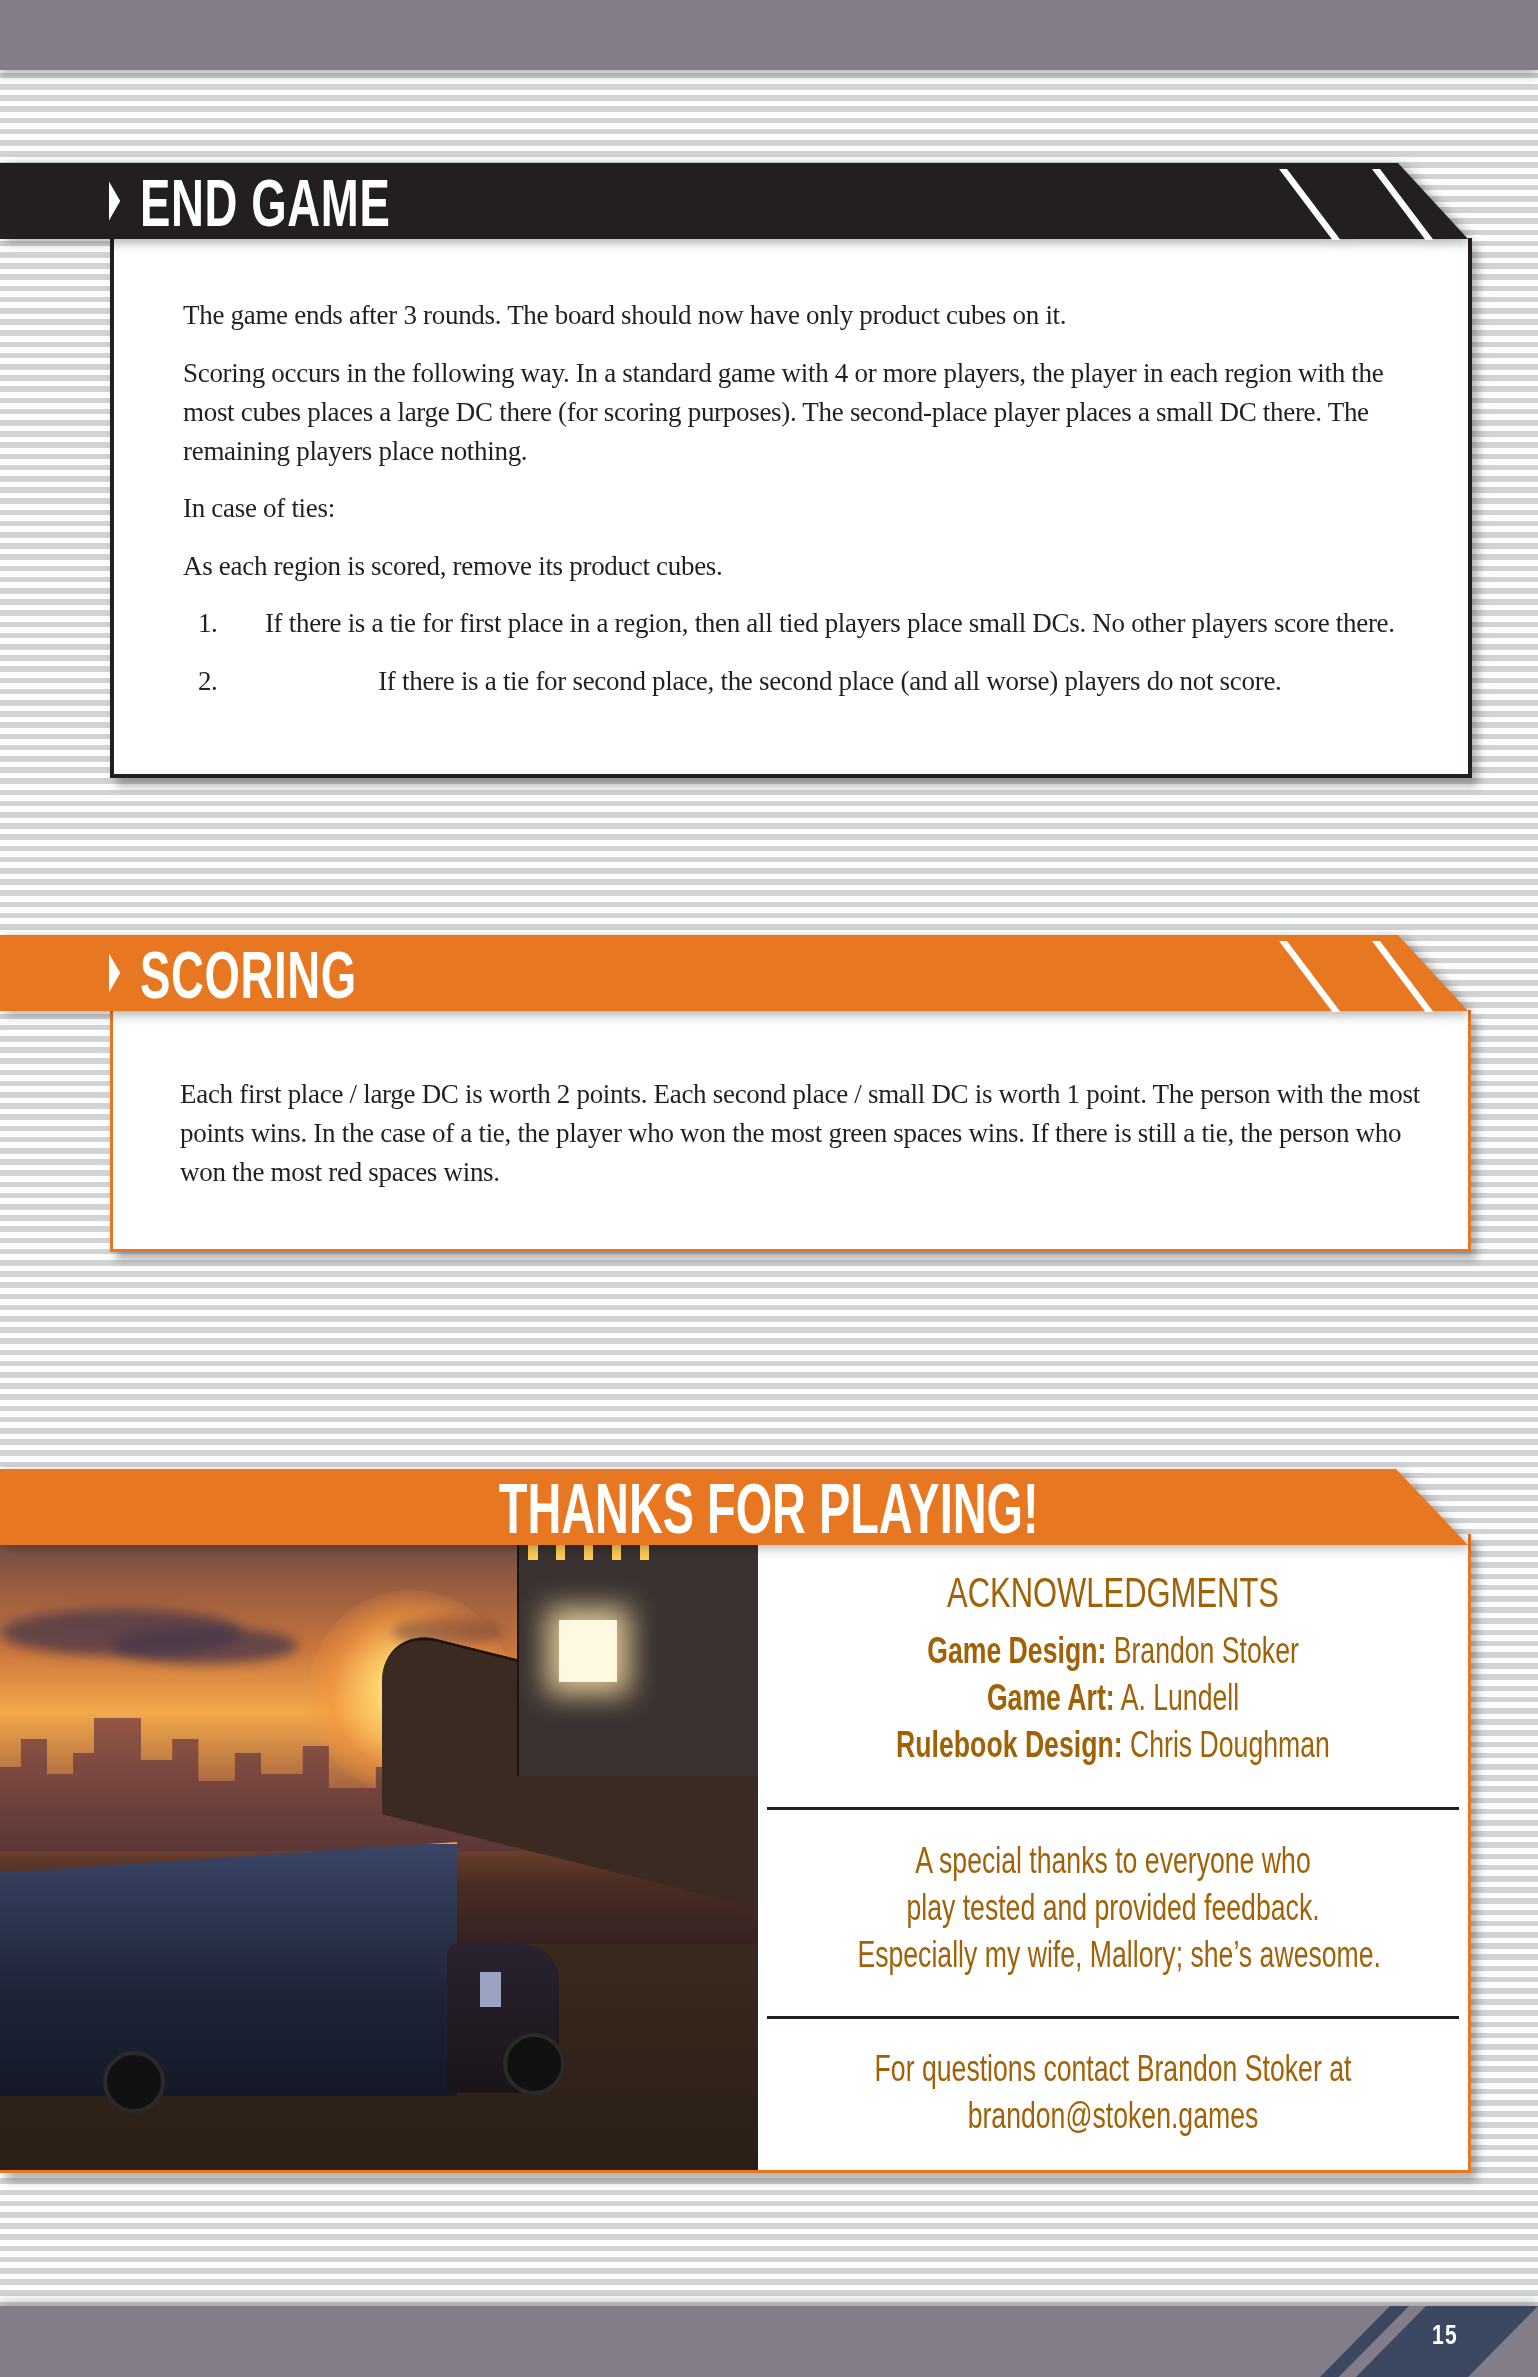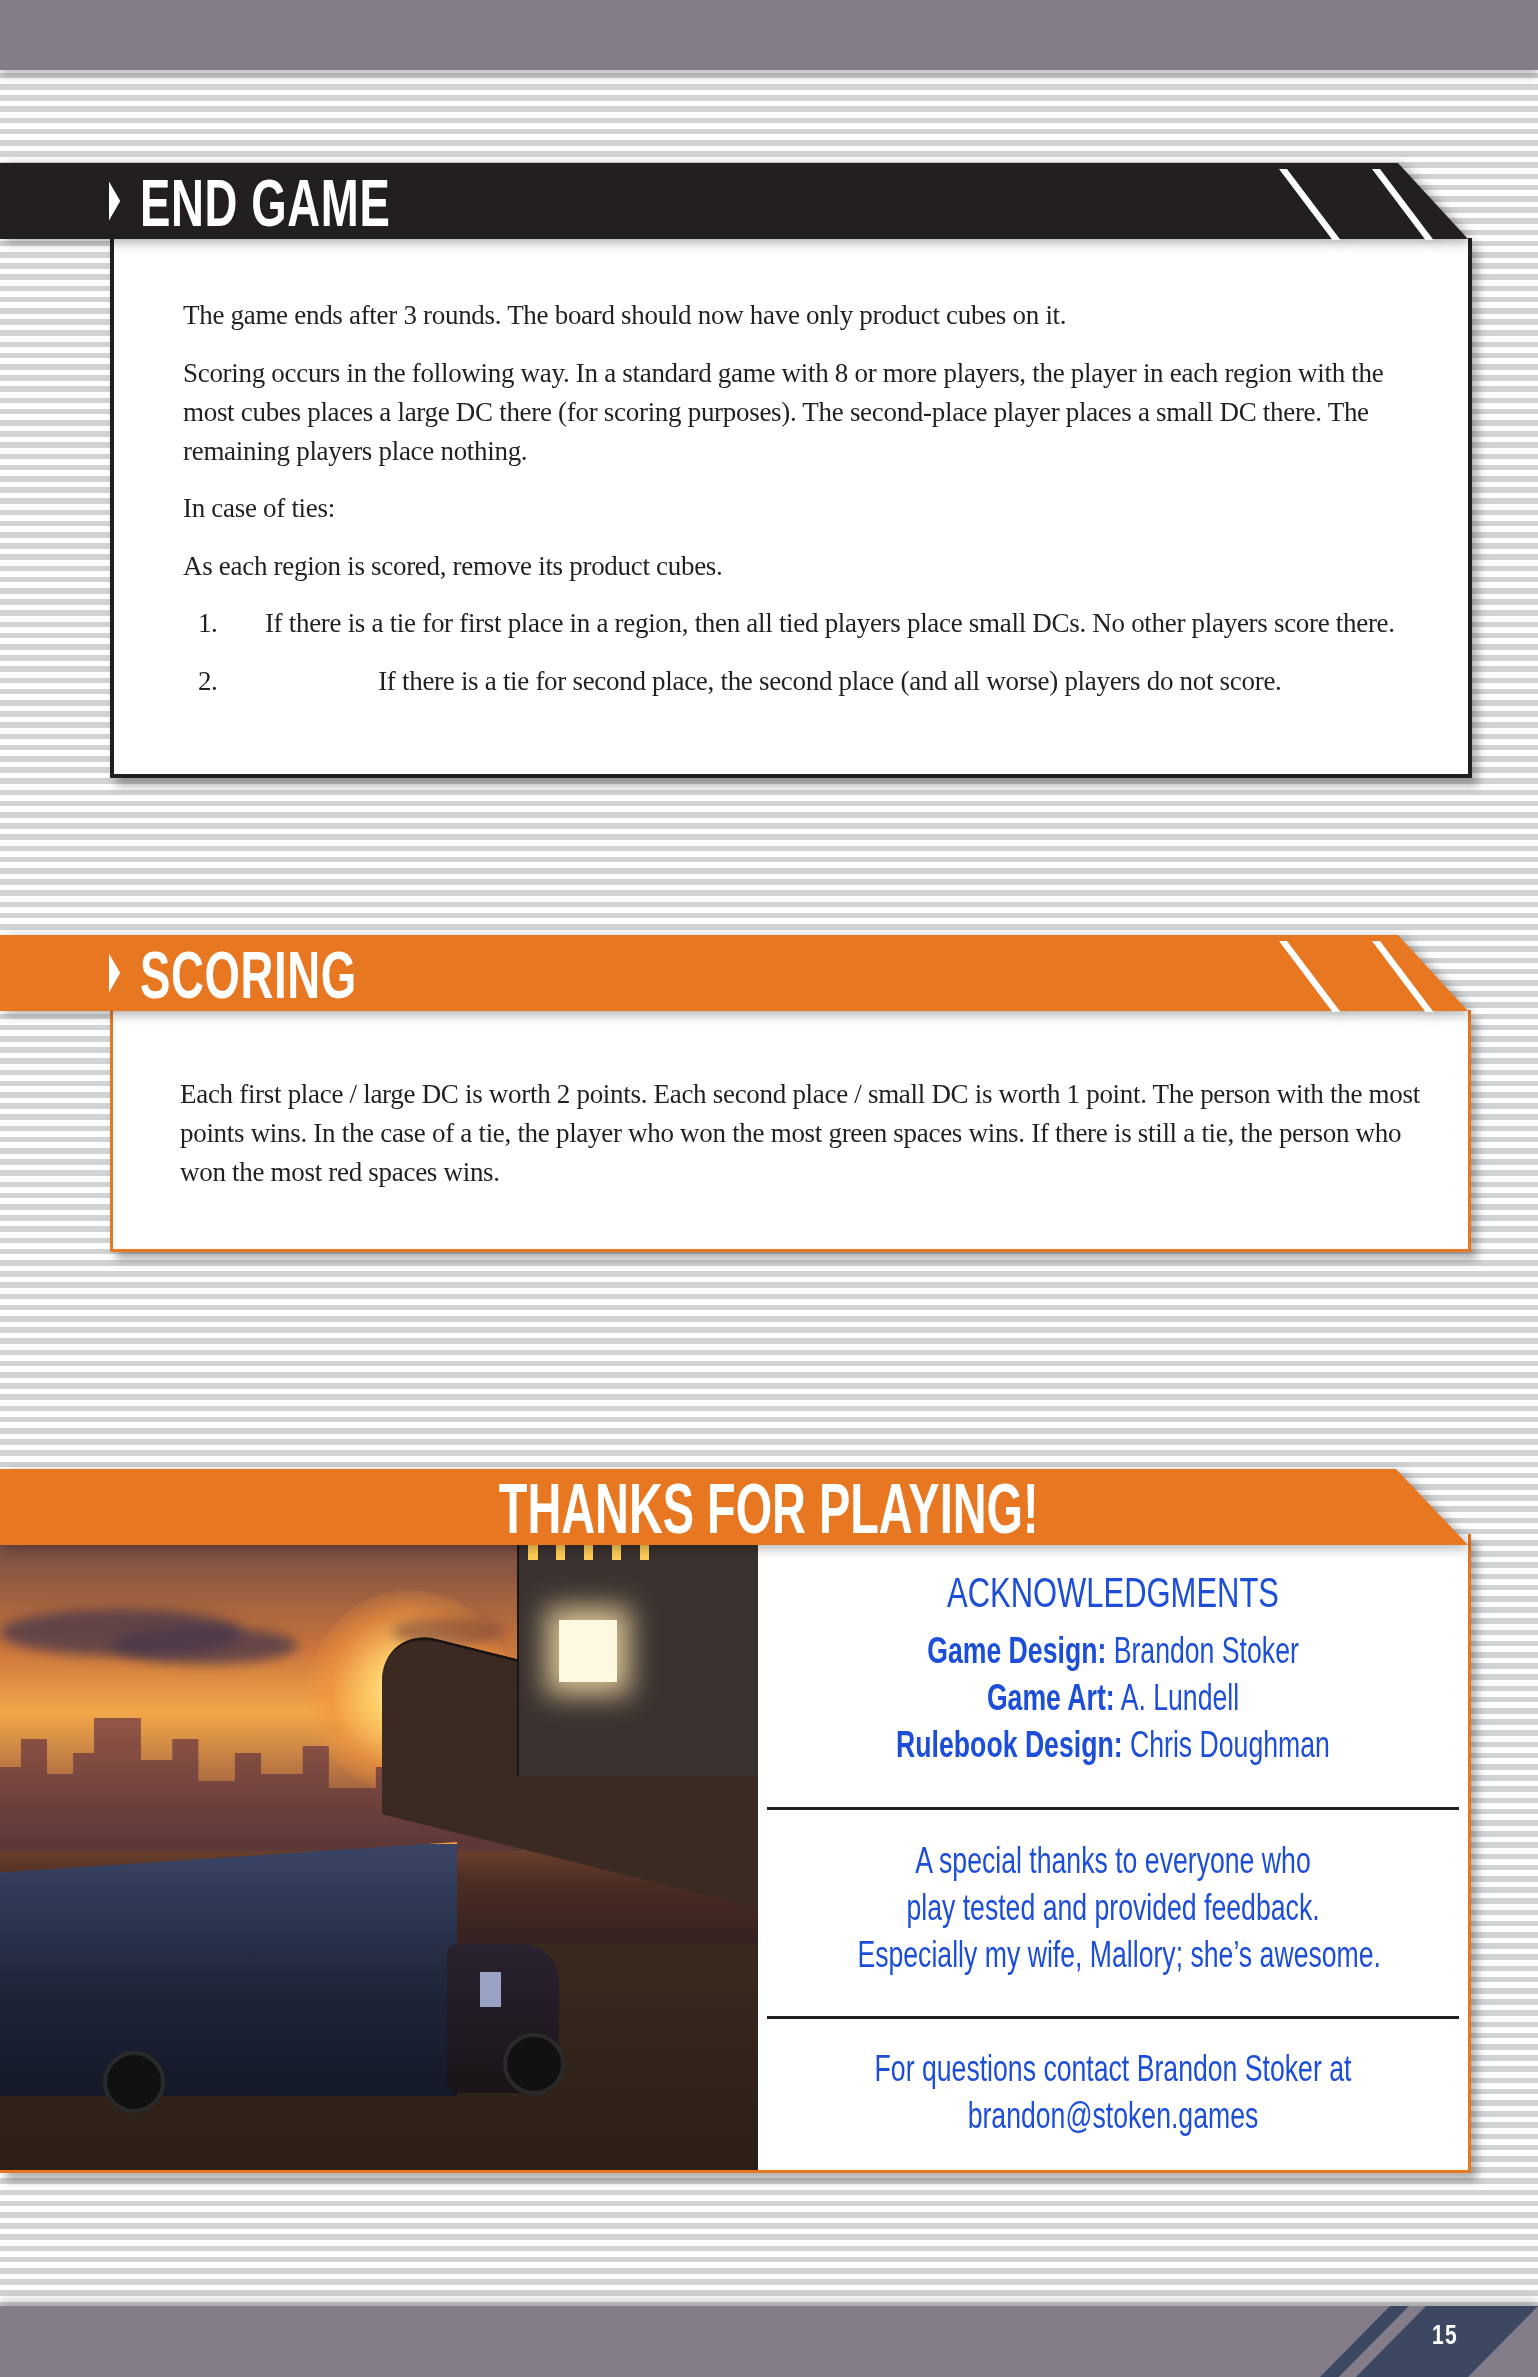--- a/index.html
+++ b/index.html
@@ -45,40 +45,40 @@
   .building { position: absolute; left: 517px; top: 0; width: 241px; height: 242px; background: #3a3230; border-left: 2.8px solid #1a1414; }
   .building .win { position: absolute; top: 5.6px; width: 9.3px; height: 20.5px; background: #ffcc55; border-radius: 4.7px 4.7px 0 0; }
   .door { position: absolute; left: 559px; top: 86px; width: 58px; height: 62px; background: #fff8e0; box-shadow: 0 0 28px 13px rgba(255,230,170,0.8); }
   .road { position: absolute; left: 382px; top: 140px; width: 392px; height: 186px; border-top: 3.7px solid #1c1414; border-radius: 56px 0 0 0; background: #3b2a22; transform: skewY(14deg); }
   .road2 { position: absolute; left: 0; top: 410px; width: 758px; height: 233px; background: linear-gradient(to bottom, #3a2a1e, #2a1e16); }
   .truck { position: absolute; left: 0; top: 308px; width: 457px; height: 252px; background: linear-gradient(to bottom, #3a4566 0%, #1e2438 60%, #141828 100%); border-top: 2.8px solid #f2a040; clip-path: polygon(0 12%, 100% 0, 100% 100%, 0 100%); }
   .cab { position: absolute; left: 447px; top: 410px; width: 112px; height: 149px; background: linear-gradient(to bottom, #2a2230, #1a1418); border-radius: 9.3px 37px 18.6px 9.3px; }
   .mirror { position: absolute; left: 480px; top: 438px; width: 20.5px; height: 35px; background: #9aa3c4; }
   .wheel { position: absolute; width: 54px; height: 54px; border-radius: 50%; background: #111; border: 4.7px solid #2a2a2a; }
 
-  .ack-panel { position: absolute; left: 758px; top: 0; width: 710px; height: 636px; color: #1d4ed8; font-family: "Liberation Sans", sans-serif; text-align: center; }
+  .ack-panel { position: absolute; left: 758px; top: 0; width: 710px; height: 636px; color: #a16207; font-family: "Liberation Sans", sans-serif; text-align: center; }
   .ack-title { position: absolute; left: 0; width: 710px; top: 35px; font-size: 43px; line-height: 47px; transform: scaleX(0.72); }
   .credits { position: absolute; left: 0; width: 710px; top: 93px; font-size: 37px; line-height: 47px; }
   .credit-line { display: block; transform: scaleX(0.72); white-space: nowrap; }
   .credit-line b { font-weight: bold; }
   .divider { position: absolute; left: 9.3px; width: 692px; height: 2.8px; background: #231f20; }
   .thanks-text { position: absolute; left: 0; width: 710px; top: 303px; font-size: 37px; line-height: 47px; }
   .contact-text { position: absolute; left: 0; width: 710px; top: 511px; font-size: 37px; line-height: 47px; }
   .line { display: block; transform: scaleX(0.72); white-space: nowrap; }
 </style>
 </head>
 <body>
 
 <div class="top-bar"></div>
 
 <div class="section" style="top:163px; height:685px;">
   <div class="box dark" style="top:75px; width:1354px; height:536px;">
     <div class="body-text" style="position:absolute; left:69px; top:58px; width:1249px;">
       <p>The game ends after 3 rounds. The board should now have only product cubes on it.</p>
-      <p>Scoring occurs in the following way. In a standard game with 8 or more players, the player in each region with the most cubes places a large DC there (for scoring purposes). The second-place player places a small DC there. The remaining players place nothing.</p>
+      <p>Scoring occurs in the following way. In a standard game with 4 or more players, the player in each region with the most cubes places a large DC there (for scoring purposes). The second-place player places a small DC there. The remaining players place nothing.</p>
       <p>In case of ties:</p>
       <p>As each region is scored, remove its product cubes.</p>
       <ol>
         <li>If there is a tie for first place in a region, then all tied players place small DCs. No other players score there.</li>
         <li>If there is a tie for second place, the second place (and all worse) players do not score.</li>
       </ol>
     </div>
   </div>
   <div class="banner dark">
     <div class="banner-shape"></div>

